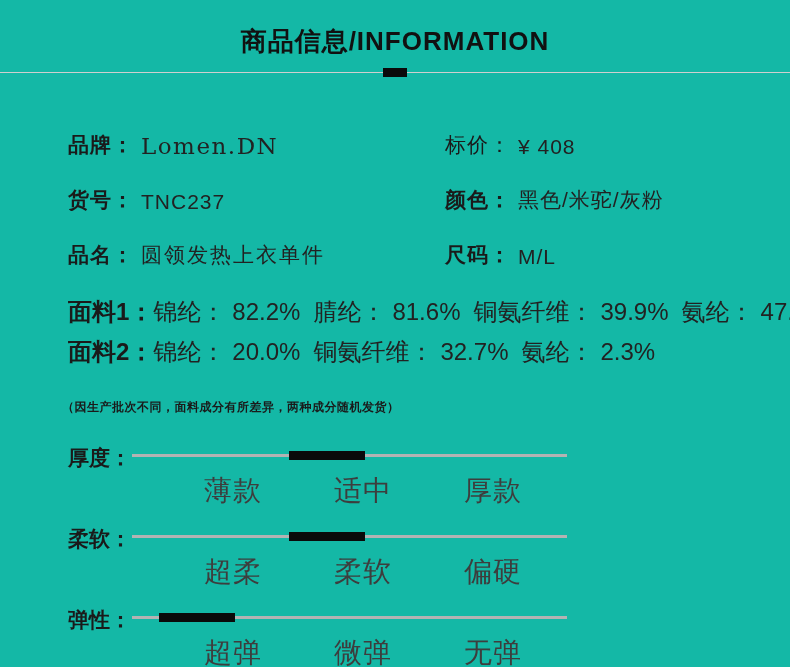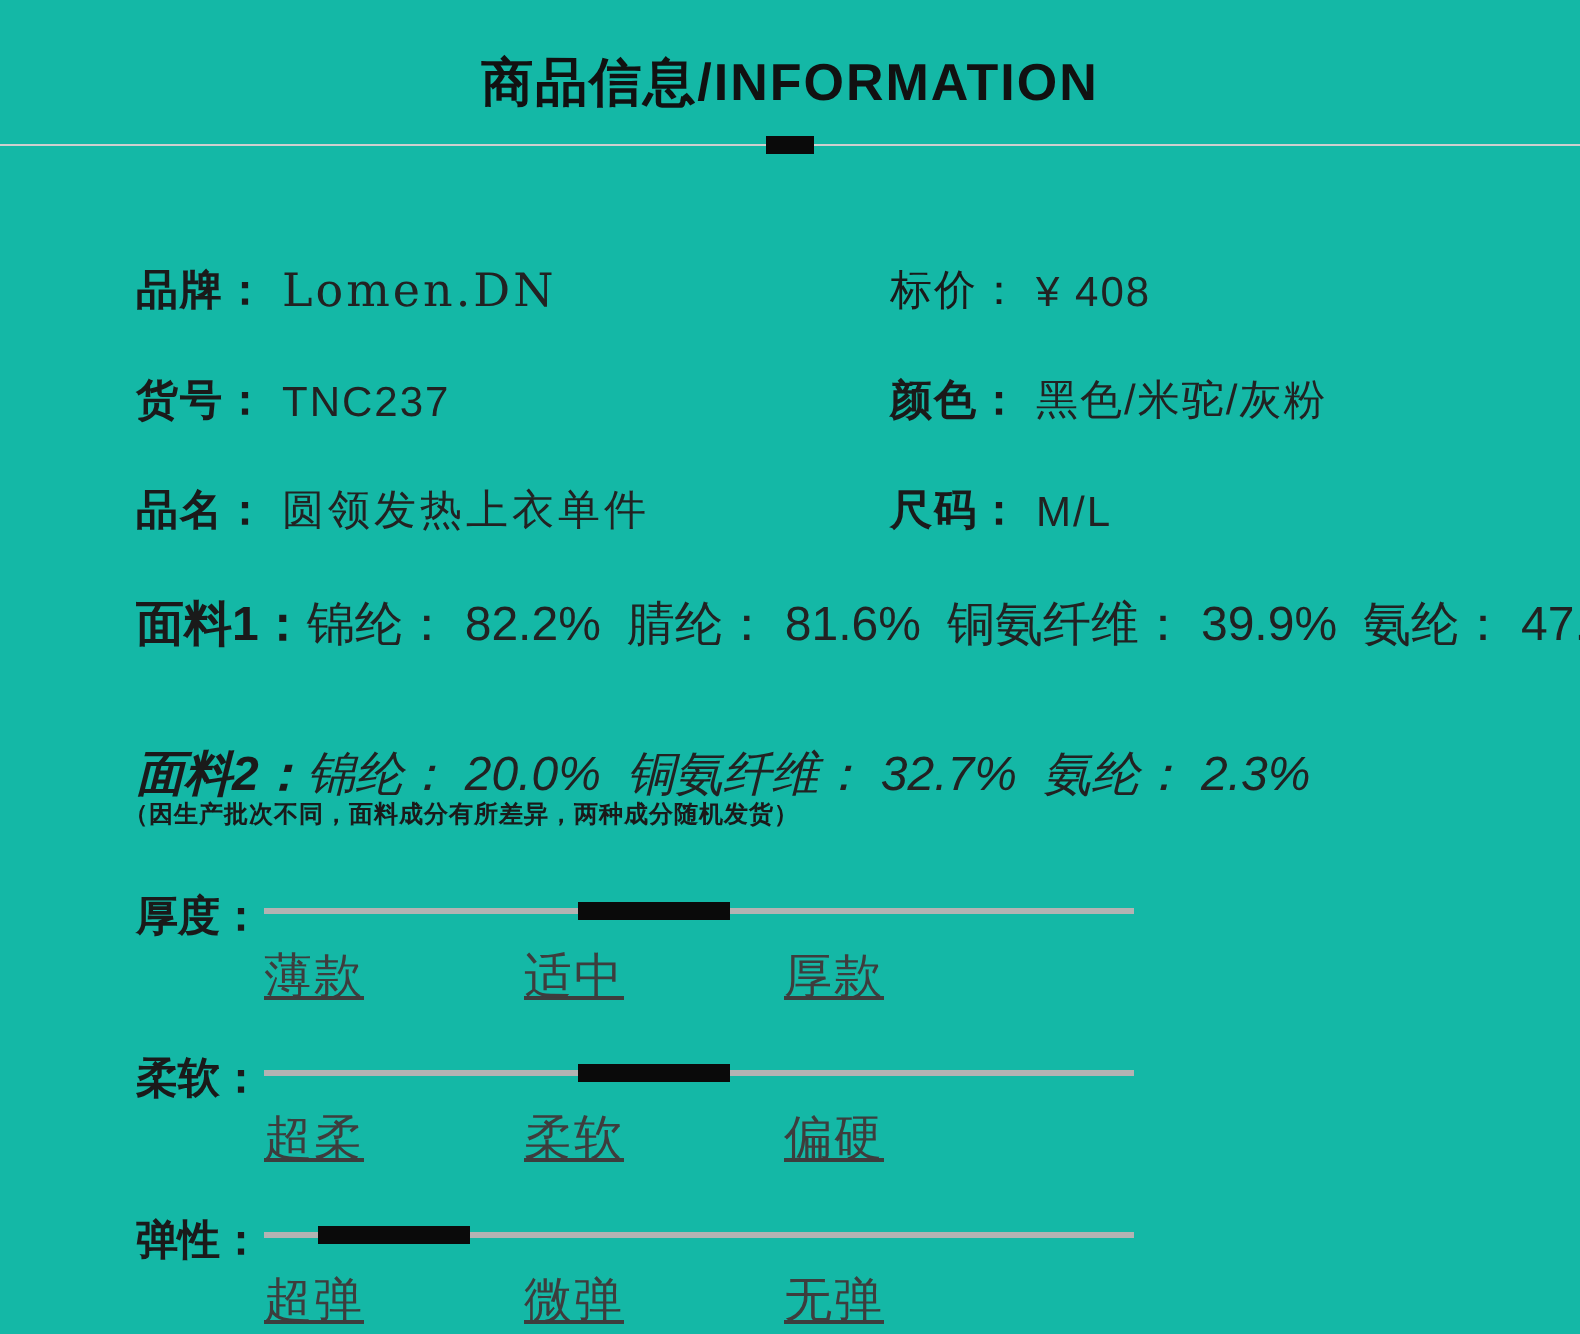--- a/index.html
+++ b/index.html
@@ -67,21 +67,21 @@
     align-items: baseline;
     font-size: 24px;
     white-space: nowrap;
     color: #222222;
   }
   .fabric .lbl { font-weight: 700; color: #1a1a1a; }
   .fabric .comp { margin-right: 13px; }
   .fabric .comp:last-child { margin-right: 0; }
   .fabric .cpct { margin-left: 7px; }
   .fabric-1 { top: 296px; }
-  .fabric-2 { top: 371px; font-style: italic; }
+  .fabric-2 { top: 336px; }
   
   .note {
     position: absolute;
     left: 62px; top: 399px;
     font-size: 12px;
     font-weight: 700;
     letter-spacing: 0.5px;
     color: #1a1a1a;
     white-space: nowrap;
   }
@@ -107,25 +107,24 @@
     background: #0a0a0a;
   }
   .ticks {
     position: absolute;
     left: 64px; top: 28px;
     display: flex;
     width: 390px;
   }
   .ticks span {
     width: 130px;
-    text-align: left;
-    font-size: 24px;
+    text-align: right;
+    font-size: 28px;
     color: #3d3d3d;
     letter-spacing: 1px;
-    text-decoration: underline;
   }
 </style>
 </head>
 <body>
 
 <div class="page">
 
   <div class="title">商品信息/INFORMATION</div>
   <div class="divider"></div>
   <div class="divider-accent"></div>

